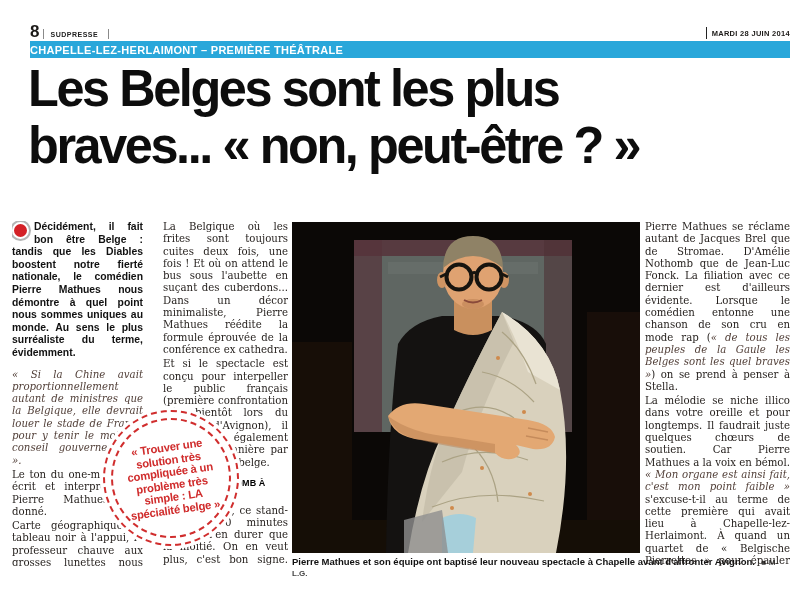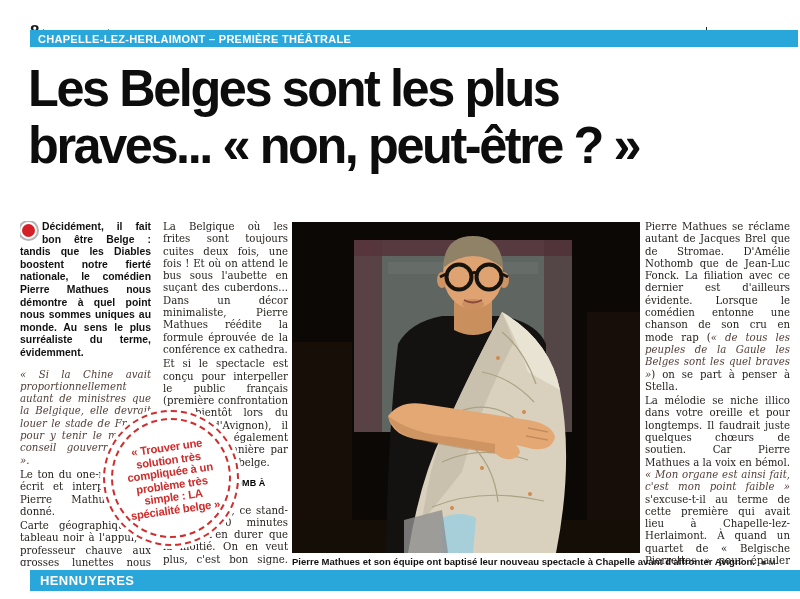--- a/index.html
+++ b/index.html
@@ -7,33 +7,33 @@
         font-family:"Liberation Sans",sans-serif;color:#1c1a18;}
   
   #hdr{position:absolute;left:30px;top:22px;width:760px;height:17px;display:flex;align-items:flex-end;}
   #pgnum{font-size:17px;font-weight:bold;line-height:14px;letter-spacing:-1px;}
   #brandbox{margin-left:5px;border:1px solid #8a8a8a;border-top:none;border-bottom:none;
             padding:2px 10px 1px 6px;font-size:7px;font-weight:bold;letter-spacing:.5px;color:#222;}
   #dately{margin-left:auto;border-left:1.5px solid #222;padding:2px 0 1px 5px;
           font-size:7.5px;font-weight:bold;letter-spacing:.3px;}
   
   .bluebar{position:absolute;background:#29a7da;color:#fff;font-weight:bold;display:flex;align-items:center;}
-  #kicker{left:30px;top:30px;width:760px;height:17px;font-size:11px;padding-left:8px;letter-spacing:.3px;}
+  #kicker{left:30px;top:41px;width:760px;height:17px;font-size:11px;letter-spacing:.3px;}
   #footbar{left:30px;top:570px;width:760px;height:21px;font-size:13px;padding-left:10px;letter-spacing:.4px;}
   
   #headline{position:absolute;left:28px;top:60px;width:768px;height:126px;
             font-weight:bold;font-size:52px;line-height:57px;letter-spacing:-2.5px;color:#0d0d0d;
             transform:scaleX(.97);transform-origin:left top;white-space:nowrap;}
   #subhead{position:absolute;left:30px;top:188px;width:760px;font-size:18.5px;
            letter-spacing:-.2px;color:#14242c;}
   
   .col{position:absolute;top:221px;height:345px;overflow:hidden;text-align:justify;
        font-family:"DejaVu Serif","Liberation Serif",serif;font-size:10.2px;line-height:12.3px;
        color:#221d1a;hyphens:auto;-webkit-hyphens:auto;}
-  #col1{left:20px;width:131px;}
+  #col1{left:12px;width:131px;}
   #col2{left:163px;width:125px;}
   #col3{left:645px;width:145px;}
   .col p{margin:0 0 2px 0;}
   .intro{font-family:"Liberation Sans",sans-serif;font-weight:bold;font-size:10.4px;
          line-height:12.6px;color:#111;margin-bottom:9px !important;}
   .bullet{float:left;width:13px;height:13px;margin:1px 5px 1px 0;border-radius:50%;
           background:#d42127;border:2px solid #fff;box-shadow:0 0 0 2px #b5b5b5;}
   .q{font-style:italic;color:#53413a;}
   .colsub{font-family:"Liberation Sans",sans-serif;font-weight:bold;font-size:9px;
           letter-spacing:.1px;color:#000;margin:8px 0 3px 0 !important;text-align:left;}
@@ -135,28 +135,25 @@
 
       <path d="M112,298 l38,-10 6,43 h-44 Z" fill="#8e8e8e" opacity="0.8"></path>
     </svg>
   </div>
   <div id="caption">
     <span>Pierre Mathues et son équipe ont baptisé leur nouveau spectacle à Chapelle avant d'affronter Avignon.</span>
     <span class="credit">■ M-L.G.</span>
   </div>
 
   <div id="col3" class="col">
-    <p><span>Pierre Mathues se réclame autant de Jacques Brel que de Stromae. D'Amélie Nothomb que de Jean-Luc Fonck. La filiation avec ce dernier est d'ailleurs évidente. Lorsque le comédien entonne une chanson de son cru en mode rap (</span><span class="q">« de tous les peuples de la Gaule les Belges sont les quel braves »</span><span>) on se part à penser à Stella.</span></p>
+    <p><span>Pierre Mathues se réclame autant de Jacques Brel que de Stromae. D'Amélie Nothomb que de Jean-Luc Fonck. La filiation avec ce dernier est d'ailleurs évidente. Lorsque le comédien entonne une chanson de son cru en mode rap (</span><span class="q">« de tous les peuples de la Gaule les Belges sont les quel braves »</span><span>) on se prend à penser à Stella.</span></p>
     <p><span>La mélodie se niche illico dans votre oreille et pour longtemps. Il faudrait juste quelques chœurs de soutien. Car Pierre Mathues a la voix en bémol. </span><span class="q">« Mon organe est ainsi fait, c'est mon point faible »</span><span> s'excuse-t-il au terme de cette première qui avait lieu à Chapelle-lez-Herlaimont. À quand un quartet de « Belgische Pierrettes » pour épauler vocalement ce grand sensible ? Blague à part, ce spectacle foncièrement interactif ne demande qu'à s'enrichir au fil des représentations. Pierre Mathues est à l'affût des perles Franco-belges qui ne manqueront pas de fleurir. ■</span></p>
 
   </div>
 
   <div id="badge">
     <div class="inner">
       <div class="txt">« Trouver une solution très compliquée à un problème très simple : LA spécialité belge »</div>
     </div>
   </div>
 
-  <div id="footbar" class="bluebar">
-    <span>HENNUYERES</span>
-  </div>
 
 </div>
 
 </body></html>

